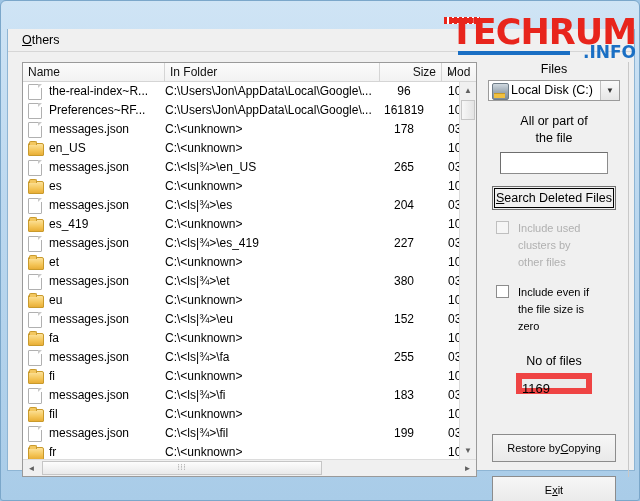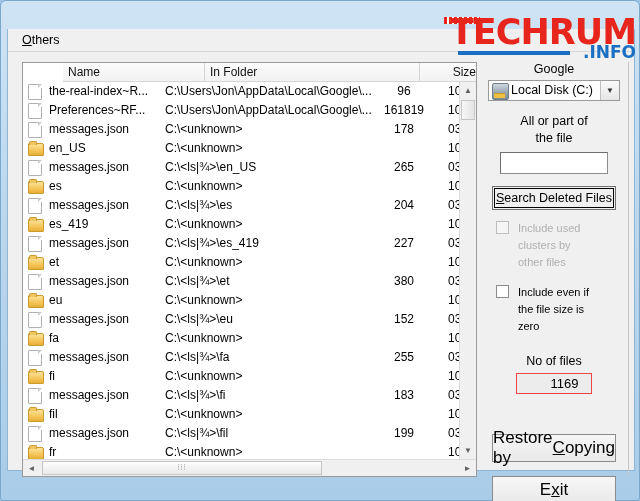--- a/index.html
+++ b/index.html
@@ -111,21 +111,20 @@
     border: 1px solid #9a9a9a;
     box-sizing: border-box;
     overflow: hidden;
   }
   #lv-header {
     position: absolute; left: 0; top: 0;
     width: 100%; height: 19px;
     background: linear-gradient(to bottom, #fbfbfb 0%, #f2f2f2 100%);
     border-bottom: 1px solid #d5d5d5;
     box-sizing: border-box;
-    margin-left: 40px;
   }
   .hcell {
     position: absolute; top: 0; height: 19px;
     box-sizing: border-box;
     border-right: 1px solid #d5d5d5;
     font-size: 12px; color: #111;
     line-height: 19px;
     overflow: hidden; white-space: nowrap;
   }
   .hcell span { position: absolute; top: 0; }
@@ -358,38 +357,37 @@
     font-size: 11px; line-height: 17px; color: #000;
   }
   .chk-lines.disabled { color: #b0b0b0; }
 
   #nooffiles-label { top: 292px; }
   #nooffiles-value {
     position: absolute;
     left: 30px; top: 311px;
     width: 76px; height: 21px;
     background: #ececec;
-    border: 1px solid #ef4444;
+    border: 6px solid #ef4444;
     box-sizing: border-box;
     font-size: 13px;
     color: #000;
-    text-align: center;
+    text-align: left;
     line-height: 19px;
     padding-right: 6px;
-    padding-left: 27px;
   }
 
   .rp-btn {
     position: absolute;
     left: 6px;
     width: 124px; height: 28px;
     background: linear-gradient(to bottom, #f6f6f6, #e9e9e9);
     border: 1px solid #8c8c8c;
     box-sizing: border-box;
-    font-size: 17px;
+    font-size: 11px;
     color: #000;
     display: flex; align-items: center; justify-content: center;
     cursor: default;
     font-family: "Liberation Sans", sans-serif;
   }
   .rp-btn u { text-decoration: underline; }
   #restore-btn { top: 372px; }
   #exit-btn { top: 414px; }
 
   
@@ -621,21 +619,21 @@
         <div class="hsb-arrow hsb-left">◄</div>
         <div id="lv-hthumb">⦙⦙⦙</div>
         <div class="hsb-arrow hsb-right">►</div>
       </div>
     </div>
 
     <div id="panel-divider"></div>
 
     <div id="rightpanel">
 
-      <div class="rp-label" id="drives-label">Google</div>
+      <div class="rp-label" id="drives-label">Files</div>
 
       <div id="drive-combo">
         <div id="drive-icon"></div>
         <div id="drive-text">Local Disk (C:)</div>
         <div id="drive-arrow">▼</div>
       </div>
 
       <div class="rp-label" id="allorpart-1">All or part of</div>
       <div class="rp-label" id="allorpart-2">the file</div>
 

